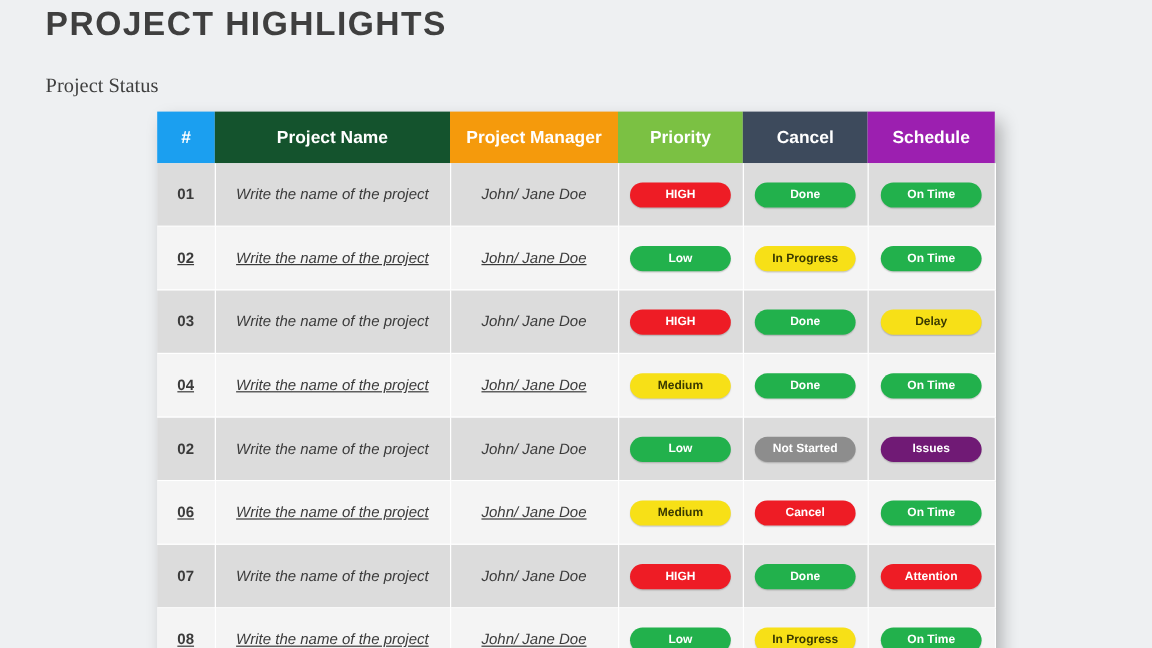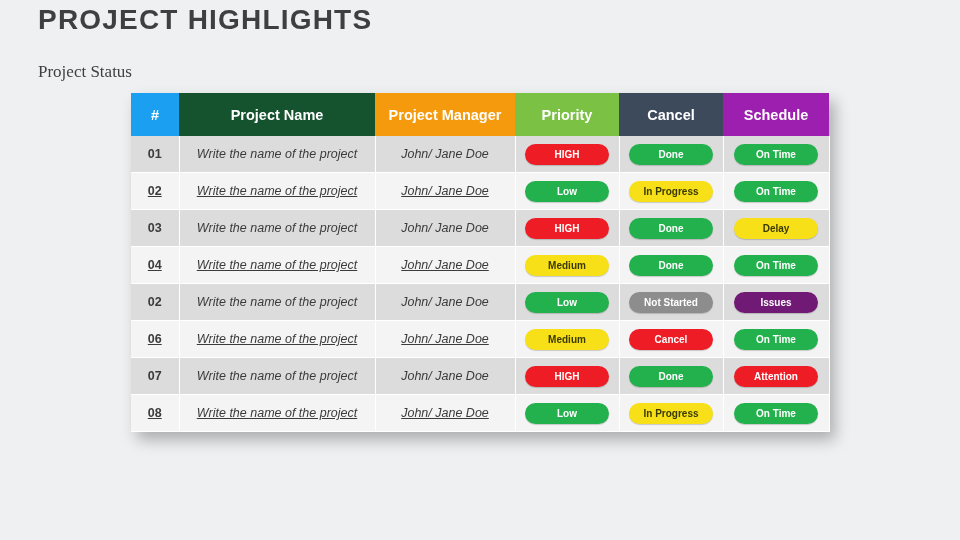--- a/index.html
+++ b/index.html
@@ -53,21 +53,21 @@
     height: 43px;
     font-size: 14.5px;
     font-weight: bold;
     color: #ffffff;
     text-align: center;
     vertical-align: middle;
     padding: 0;
     border: 0;
   }
   table.ptable td {
-    height: 36px;
+    height: 52px;
     padding: 0;
     text-align: center;
     vertical-align: middle;
     font-size: 12.5px;
     color: #3b3b3b;
     border-right: 1px solid #ffffff;
     border-bottom: 1px solid #ffffff;
   }
   td.idx {
     font-weight: bold;

